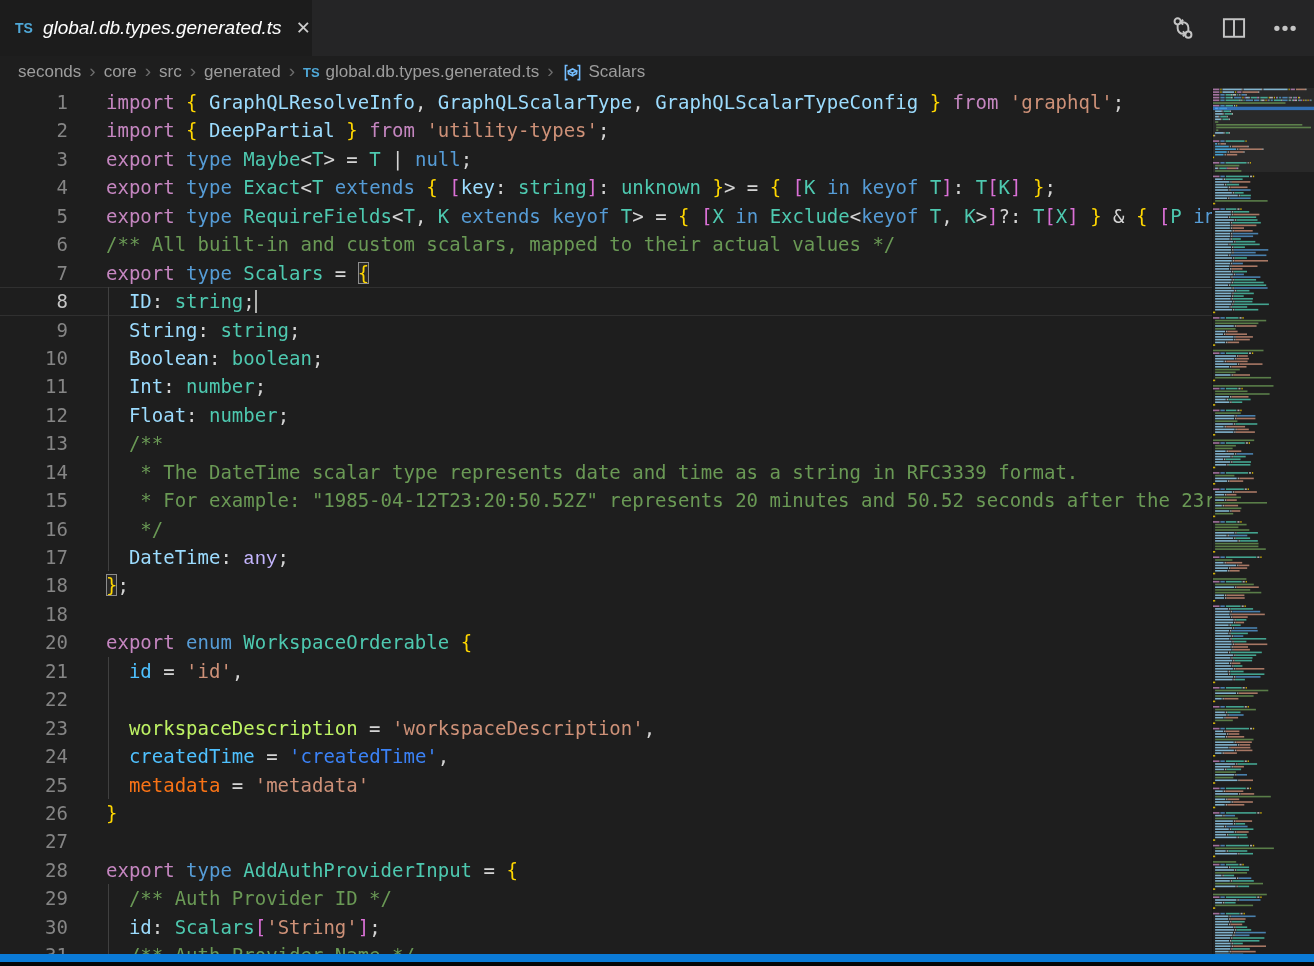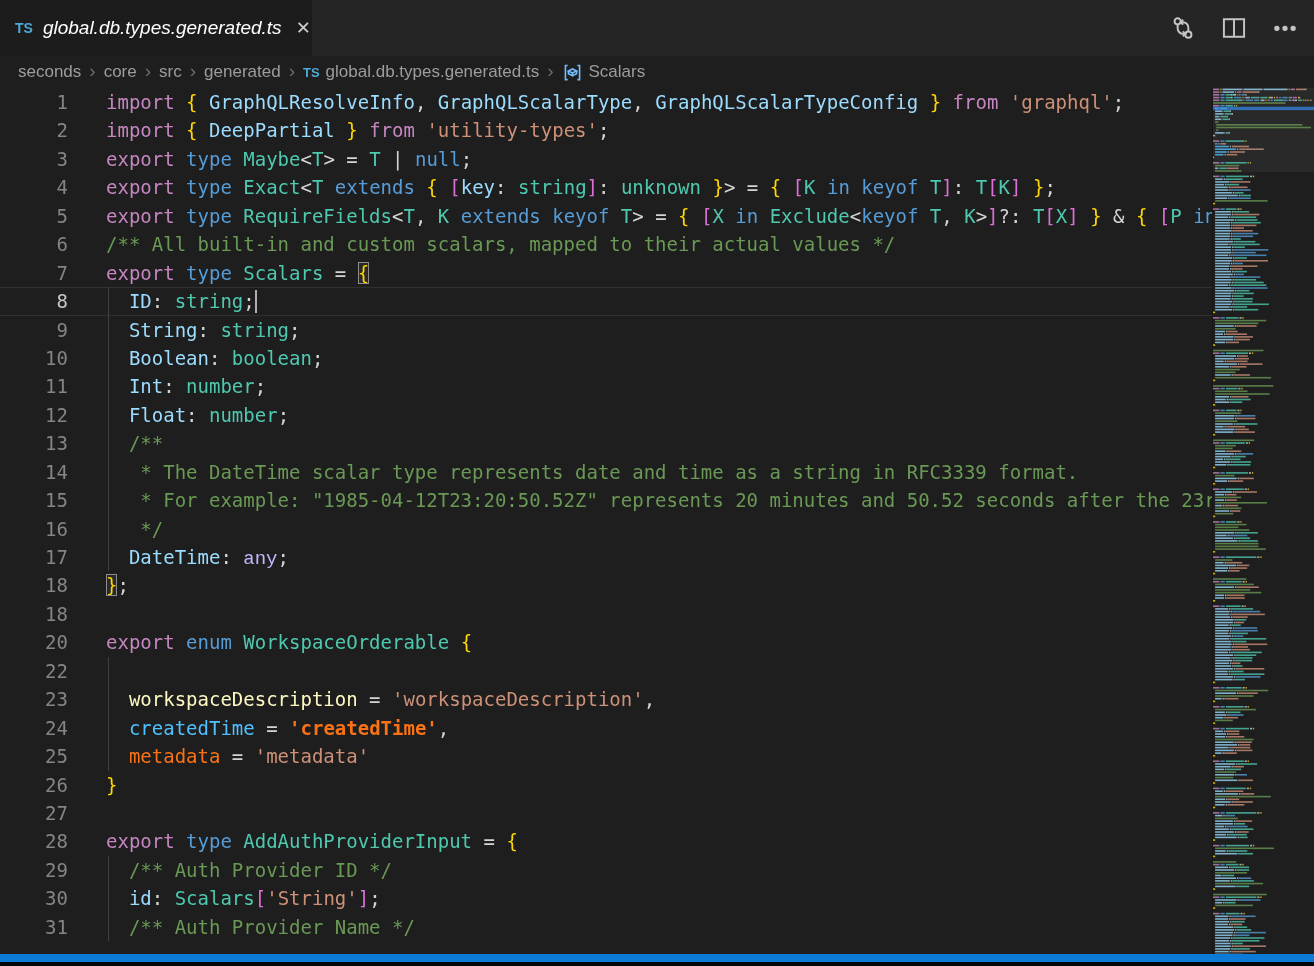--- a/index.html
+++ b/index.html
@@ -204,32 +204,37 @@
         </div>
         <div class="row">
           <span class="gutter">18</span>
           <span class="ltext"></span>
         </div>
         <div class="row">
           <span class="gutter">20</span>
           <span class="ltext"><span style="color: rgb(197, 134, 192);">export </span><span style="color: rgb(86, 156, 214);">enum </span><span style="color: rgb(78, 201, 176);">WorkspaceOrderable </span><span style="color: rgb(255, 215, 0);">{</span></span>
         </div>
         <div class="row">
+          <span class="gutter">21</span>
+          <span class="guide"></span>
+          <span class="ltext"><span style="color: rgb(212, 212, 212);">  </span><span style="color: rgb(79, 193, 255);">id</span><span style="color: rgb(212, 212, 212);"> = </span><span style="color: rgb(206, 145, 120);">'id'</span><span style="color: rgb(212, 212, 212);">,</span></span>
+        </div>
+        <div class="row">
           <span class="gutter">22</span>
           <span class="guide"></span>
         </div>
         <div class="row">
           <span class="gutter">23</span>
           <span class="guide"></span>
-          <span class="ltext"><span style="color: rgb(212, 212, 212);">  </span><span style="color: #fef9c3;">workspaceDescription</span><span style="color: rgb(212, 212, 212);"> = </span><span style="color: rgb(206, 145, 120);">'workspaceDescription'</span><span style="color: rgb(212, 212, 212);">,</span></span>
+          <span class="ltext"><span style="color: rgb(212, 212, 212);">  </span><span style="color: #bef264;">workspaceDescription</span><span style="color: rgb(212, 212, 212);"> = </span><span style="color: rgb(206, 145, 120);">'workspaceDescription'</span><span style="color: rgb(212, 212, 212);">,</span></span>
         </div>
         <div class="row">
           <span class="gutter">24</span>
           <span class="guide"></span>
-          <span class="ltext"><span style="color: rgb(212, 212, 212);">  </span><span style="color: rgb(79, 193, 255);">createdTime</span><span style="color: rgb(212, 212, 212);"> = </span><span style="color: #f97316; font-weight: bold;">'createdTime'</span><span style="color: rgb(212, 212, 212);">,</span></span>
+          <span class="ltext"><span style="color: rgb(212, 212, 212);">  </span><span style="color: rgb(79, 193, 255);">createdTime</span><span style="color: rgb(212, 212, 212);"> = </span><span style="color: #3b82f6;">'createdTime'</span><span style="color: rgb(212, 212, 212);">,</span></span>
         </div>
         <div class="row">
           <span class="gutter">25</span>
           <span class="guide"></span>
           <span class="ltext"><span style="color: rgb(212, 212, 212);">  </span><span style="color: #f97316;">metadata</span><span style="color: rgb(212, 212, 212);"> = </span><span style="color: rgb(206, 145, 120);">'metadata'</span></span>
         </div>
         <div class="row">
           <span class="gutter">26</span>
           <span class="ltext"><span style="color: rgb(255, 215, 0);">}</span></span>
         </div>

